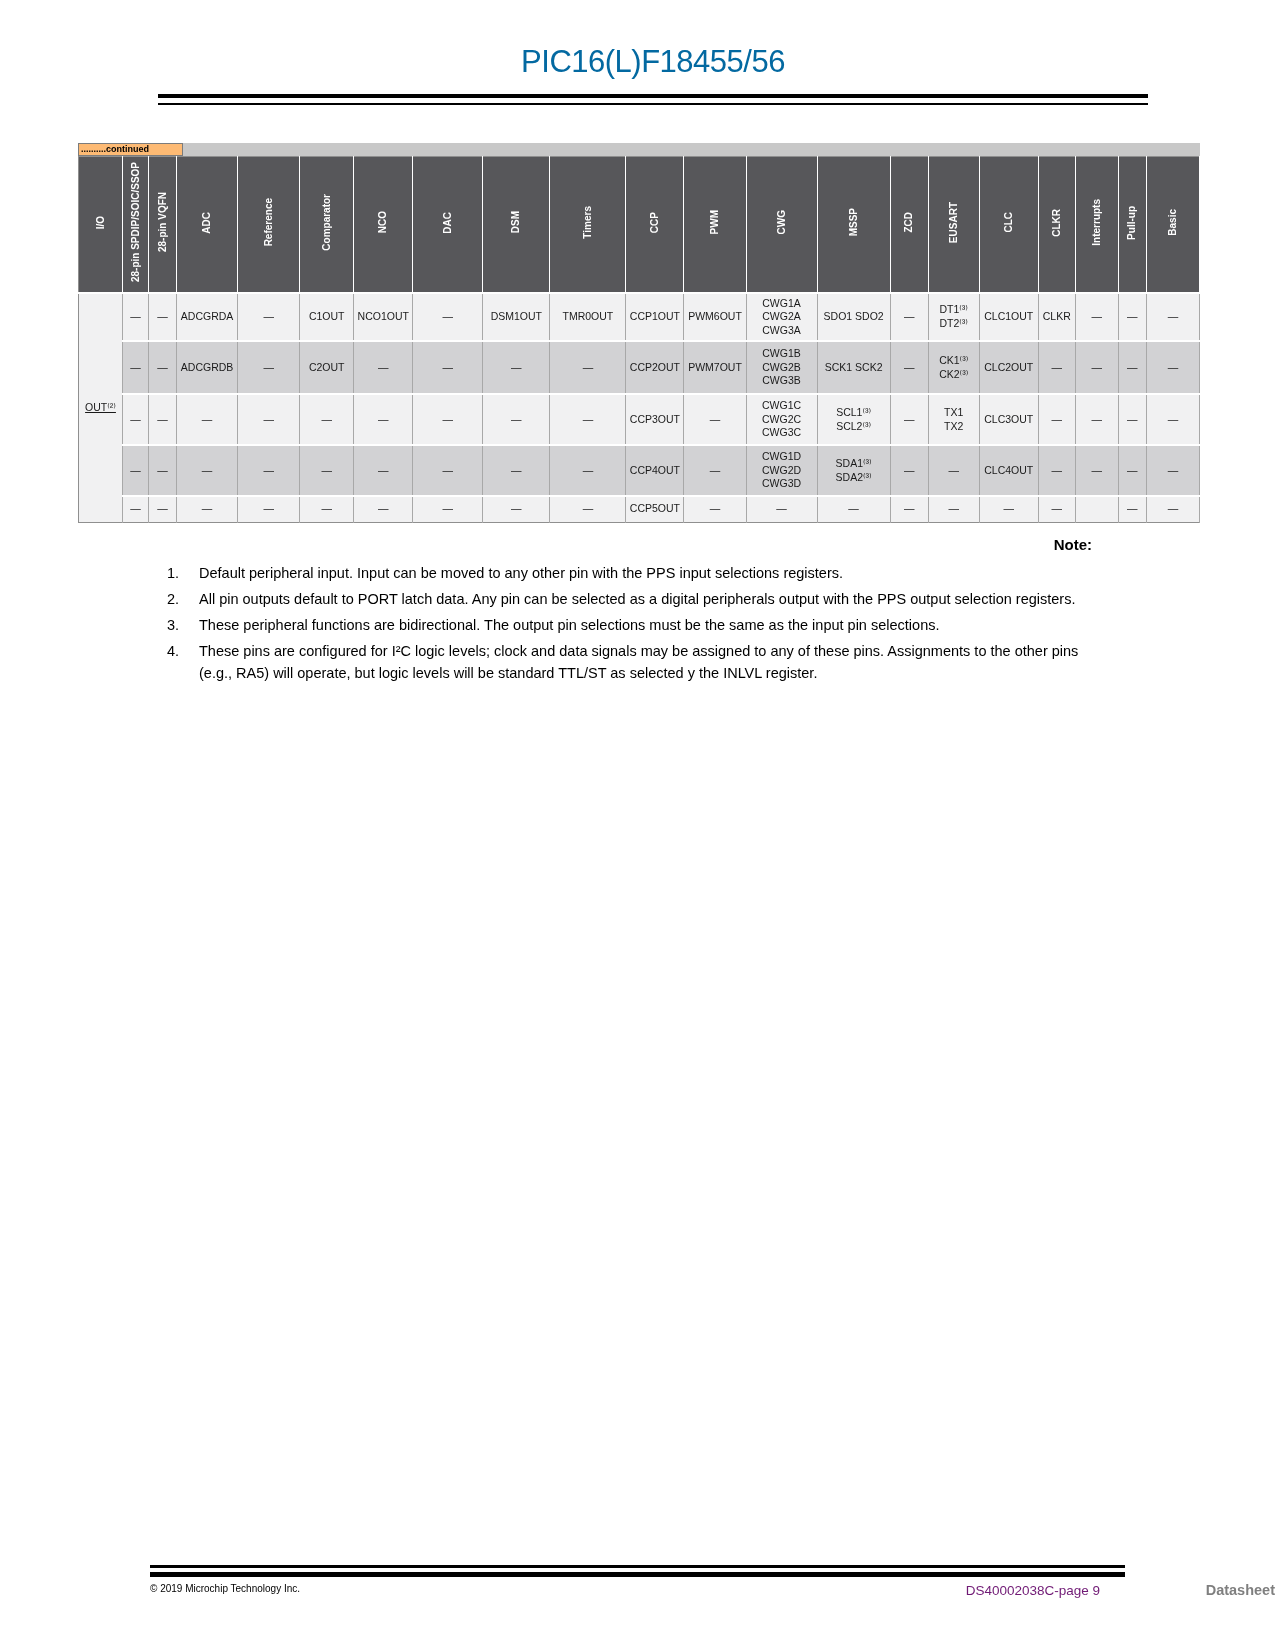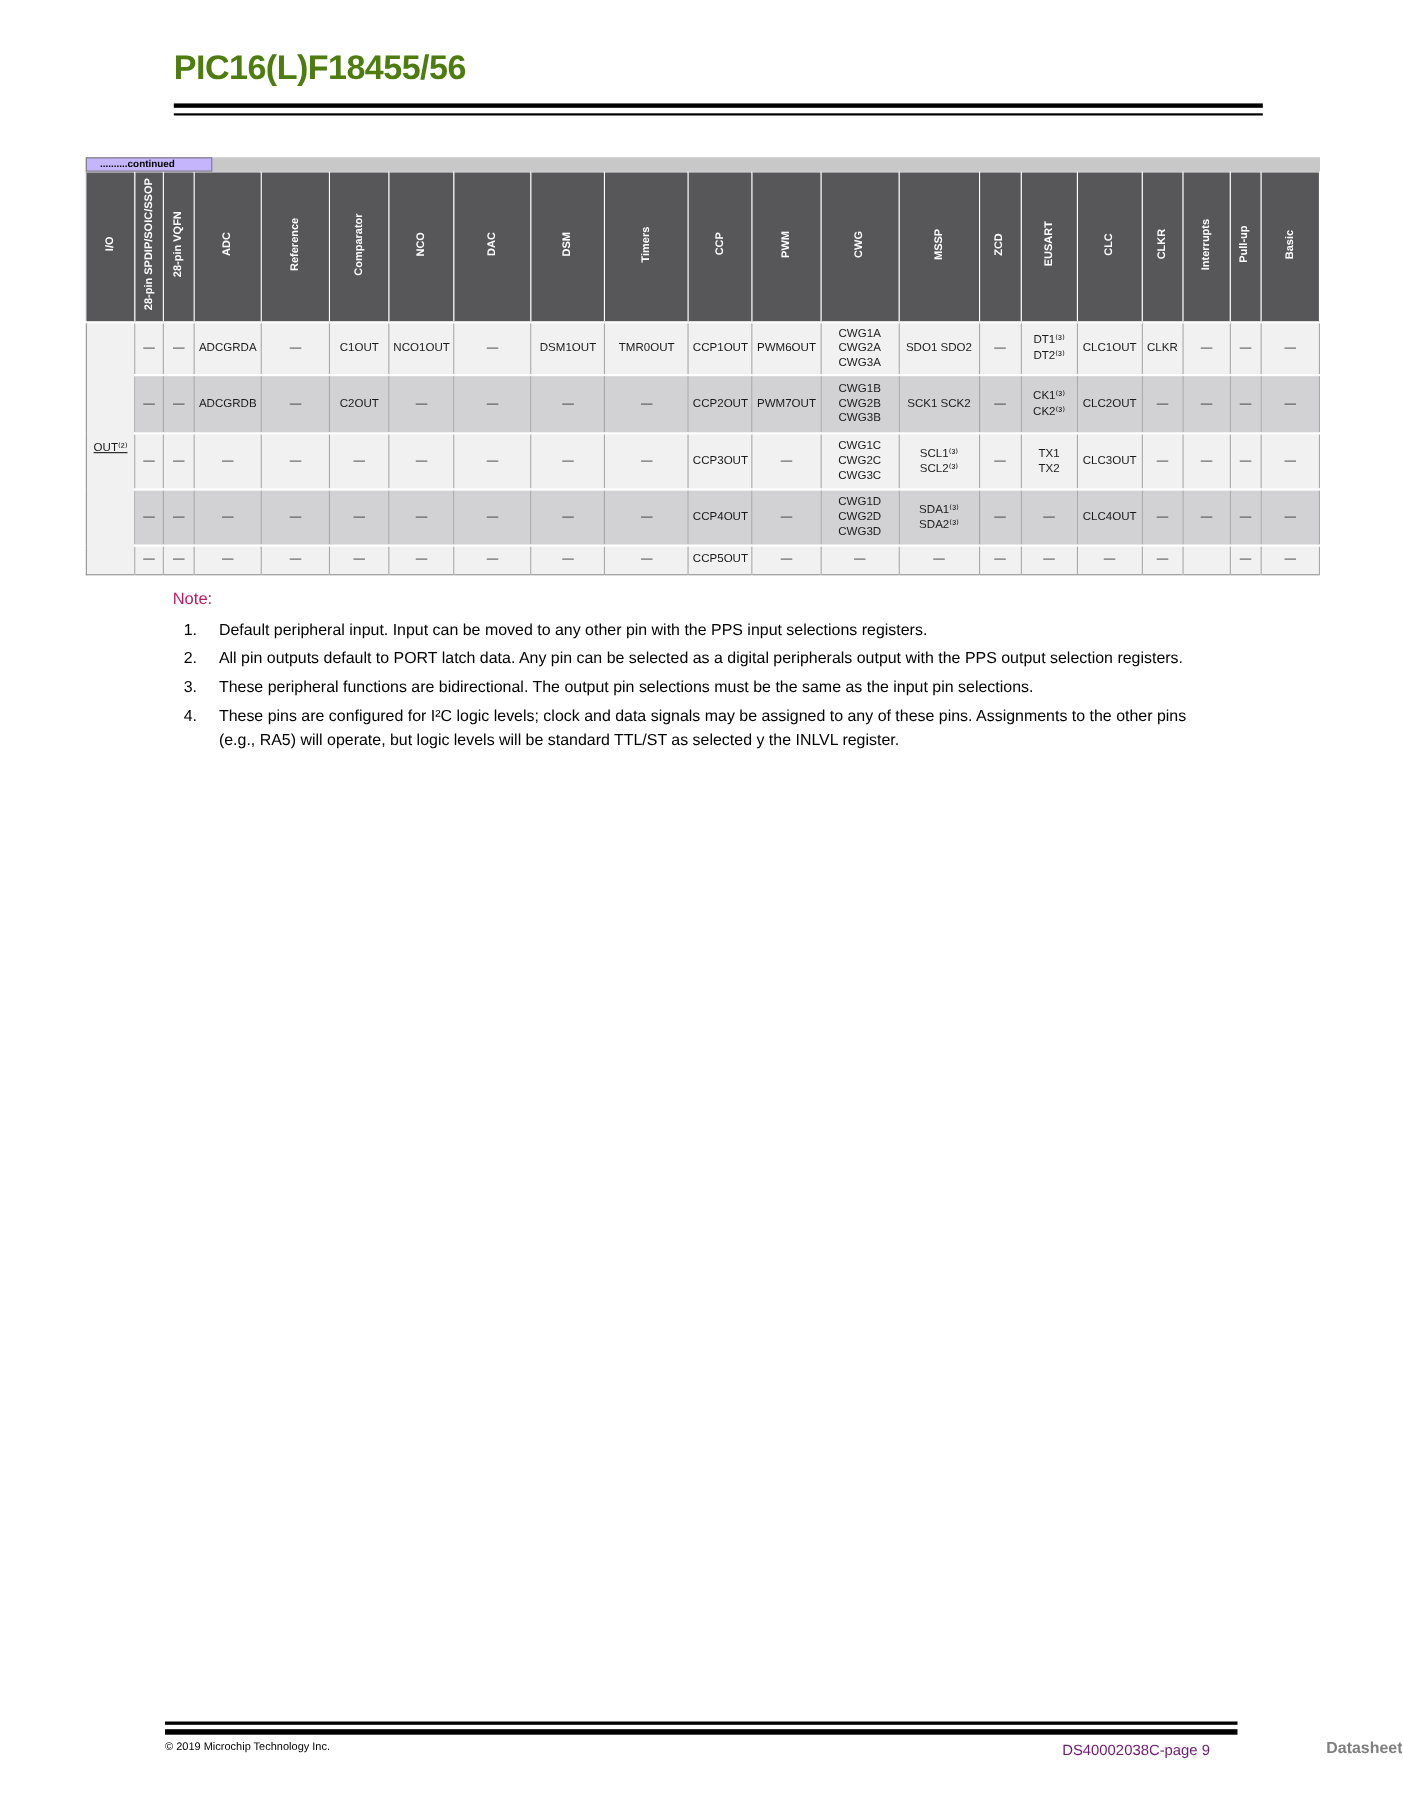--- a/index.html
+++ b/index.html
@@ -1,45 +1,45 @@
 <!DOCTYPE html>
 <html><head>
 <meta charset="utf-8">
 <style>
   html,body{margin:0;padding:0;background:#fff;}
   .page{position:relative;width:1275px;height:1650px;background:#fff;
         font-family:"Liberation Sans","DejaVu Sans",sans-serif;color:#111;overflow:hidden;}
 
   
-  .doc-title{position:absolute;top:44px;left:158px;width:990px;text-align:left;
-             font-size:31px;font-weight:bold;letter-spacing:-0.5px;color:#4d7c0f;}
+  .doc-title{position:absolute;top:44px;left:158px;width:990px;text-align:center;
+             font-size:31px;font-weight:normal;letter-spacing:-0.5px;color:#0369a1;}
   .rule-thick{position:absolute;top:94px;left:158px;width:990px;height:4px;background:#000;}
   .rule-thin{position:absolute;top:103px;left:158px;width:990px;height:2px;background:#000;}
 
   
   .tablewrap{position:absolute;left:78px;top:143px;width:1122px;}
   .continued-bar{position:relative;height:13px;background:#c8c8c8;}
   .continued-box{position:absolute;left:0;top:0;width:101px;height:11px;border:1px solid #7c7c7c;
-                 background:#c4b5fd;font-size:9px;font-weight:bold;line-height:11px;
-                 padding-left:12px;color:#000;}
+                 background:#fdba74;font-size:9px;font-weight:bold;line-height:11px;
+                 padding-left:2px;color:#000;}
   table.pins{border-collapse:collapse;table-layout:fixed;width:1122px;border:1px solid #8f8f8f;}
   table.pins th{background:#57575a;color:#fff;height:135px;padding:0;text-align:center;
                 vertical-align:middle;border-right:1px solid #fff;border-bottom:2px solid #fff;}
   table.pins th .vtext{writing-mode:vertical-rl;transform:rotate(180deg);display:inline-block;
                 white-space:nowrap;font-weight:bold;font-size:10px;line-height:1;}
   table.pins td{text-align:center;vertical-align:middle;border-right:1px solid #a8a8a8;
                 border-top:2px solid #fff;font-size:10.5px;line-height:1.3;
                 white-space:pre-line;padding:1px 2px;color:#1a1a1a;}
   table.pins tr.light td{background:#f1f1f2;}
   table.pins tr.dark td{background:#d2d2d4;}
   table.pins td.rowlabel{background:#f1f1f2;font-size:10.5px;text-decoration:underline;}
 
   
   .notes{position:absolute;left:157px;top:536px;width:935px;}
-  .note-heading{font-size:15px;font-weight:normal;margin-bottom:9px;color:#be185d;}
+  .note-heading{font-size:15px;font-weight:bold;margin-bottom:9px;color:#000000;text-align:right;}
   .note-item{display:flex;margin-bottom:4px;font-size:14.5px;line-height:22px;color:#000;}
   .note-num{flex:none;width:23px;padding-left:10px;}
   .note-text{flex:1;padding-left:9px;}
 
   
   .footer-rule1{position:absolute;left:150px;top:1565px;width:975px;height:3px;background:#000;}
   .footer-rule2{position:absolute;left:150px;top:1572px;width:975px;height:5px;background:#000;}
   .footer-left{position:absolute;left:150px;top:1583px;font-size:10px;color:#000;}
   .footer-center{position:absolute;left:0;top:1582px;width:1275px;text-align:right;
                  font-size:14.5px;font-weight:bold;color:#7f7f7f;}

